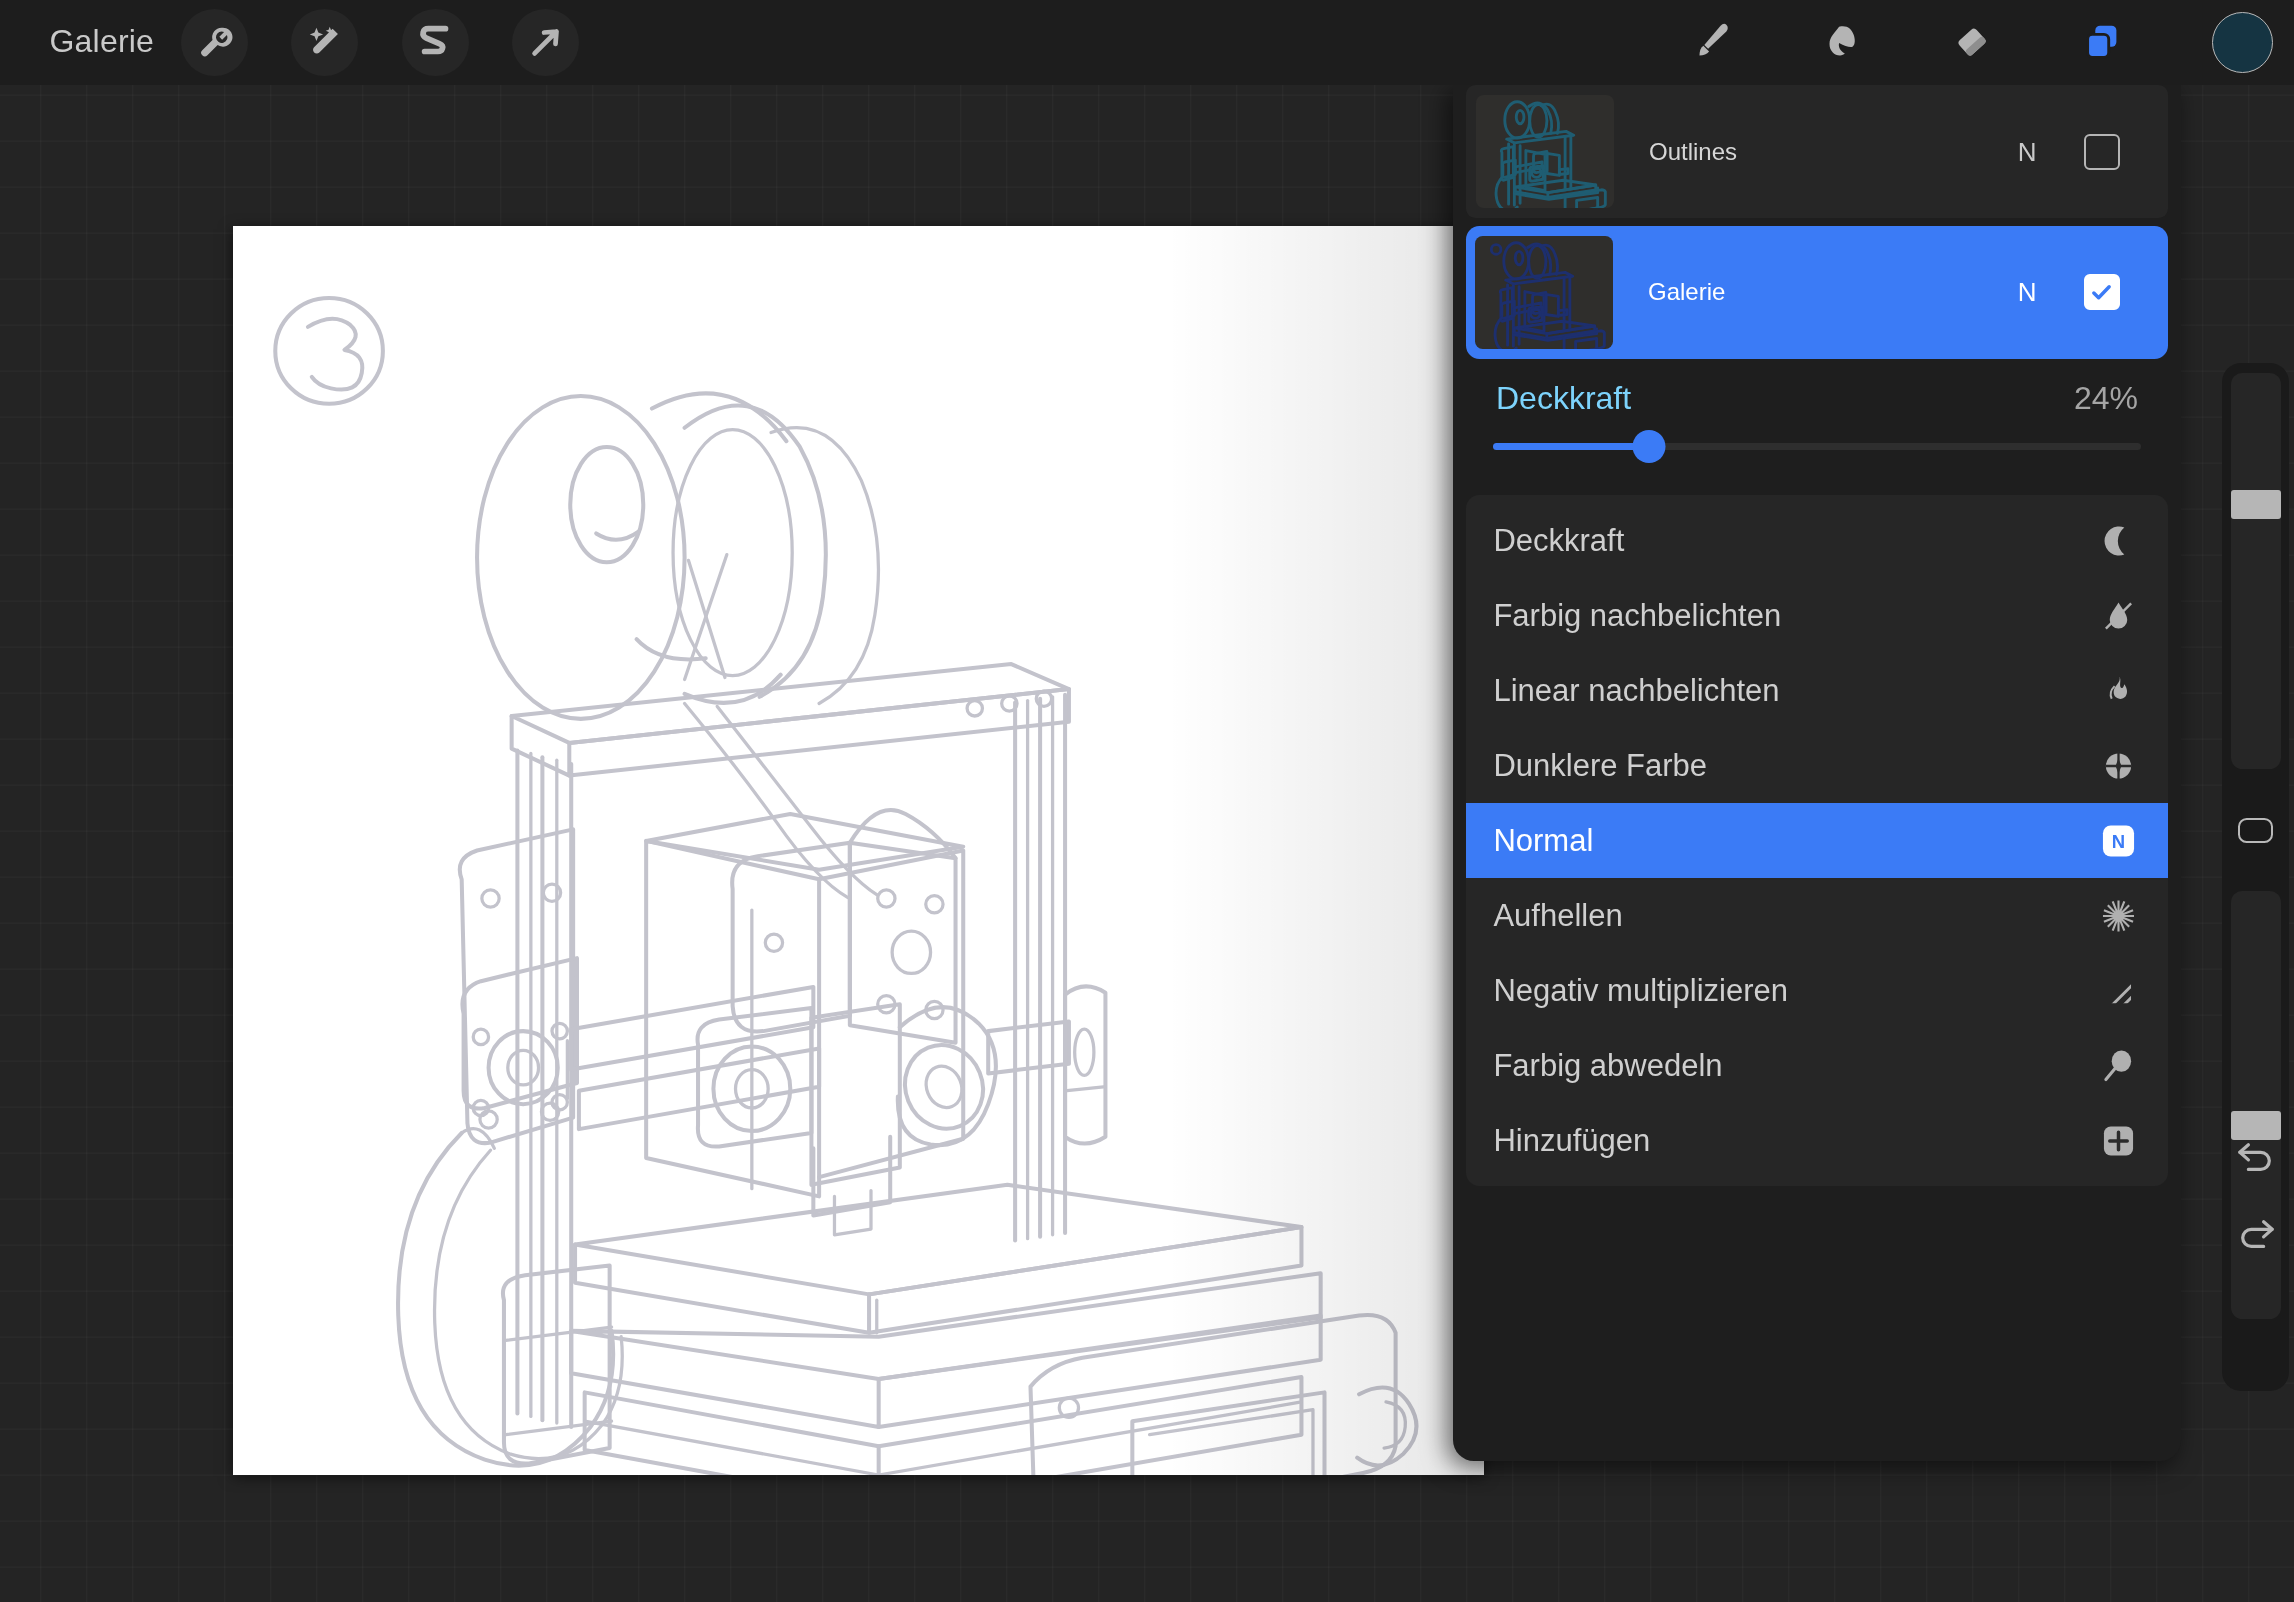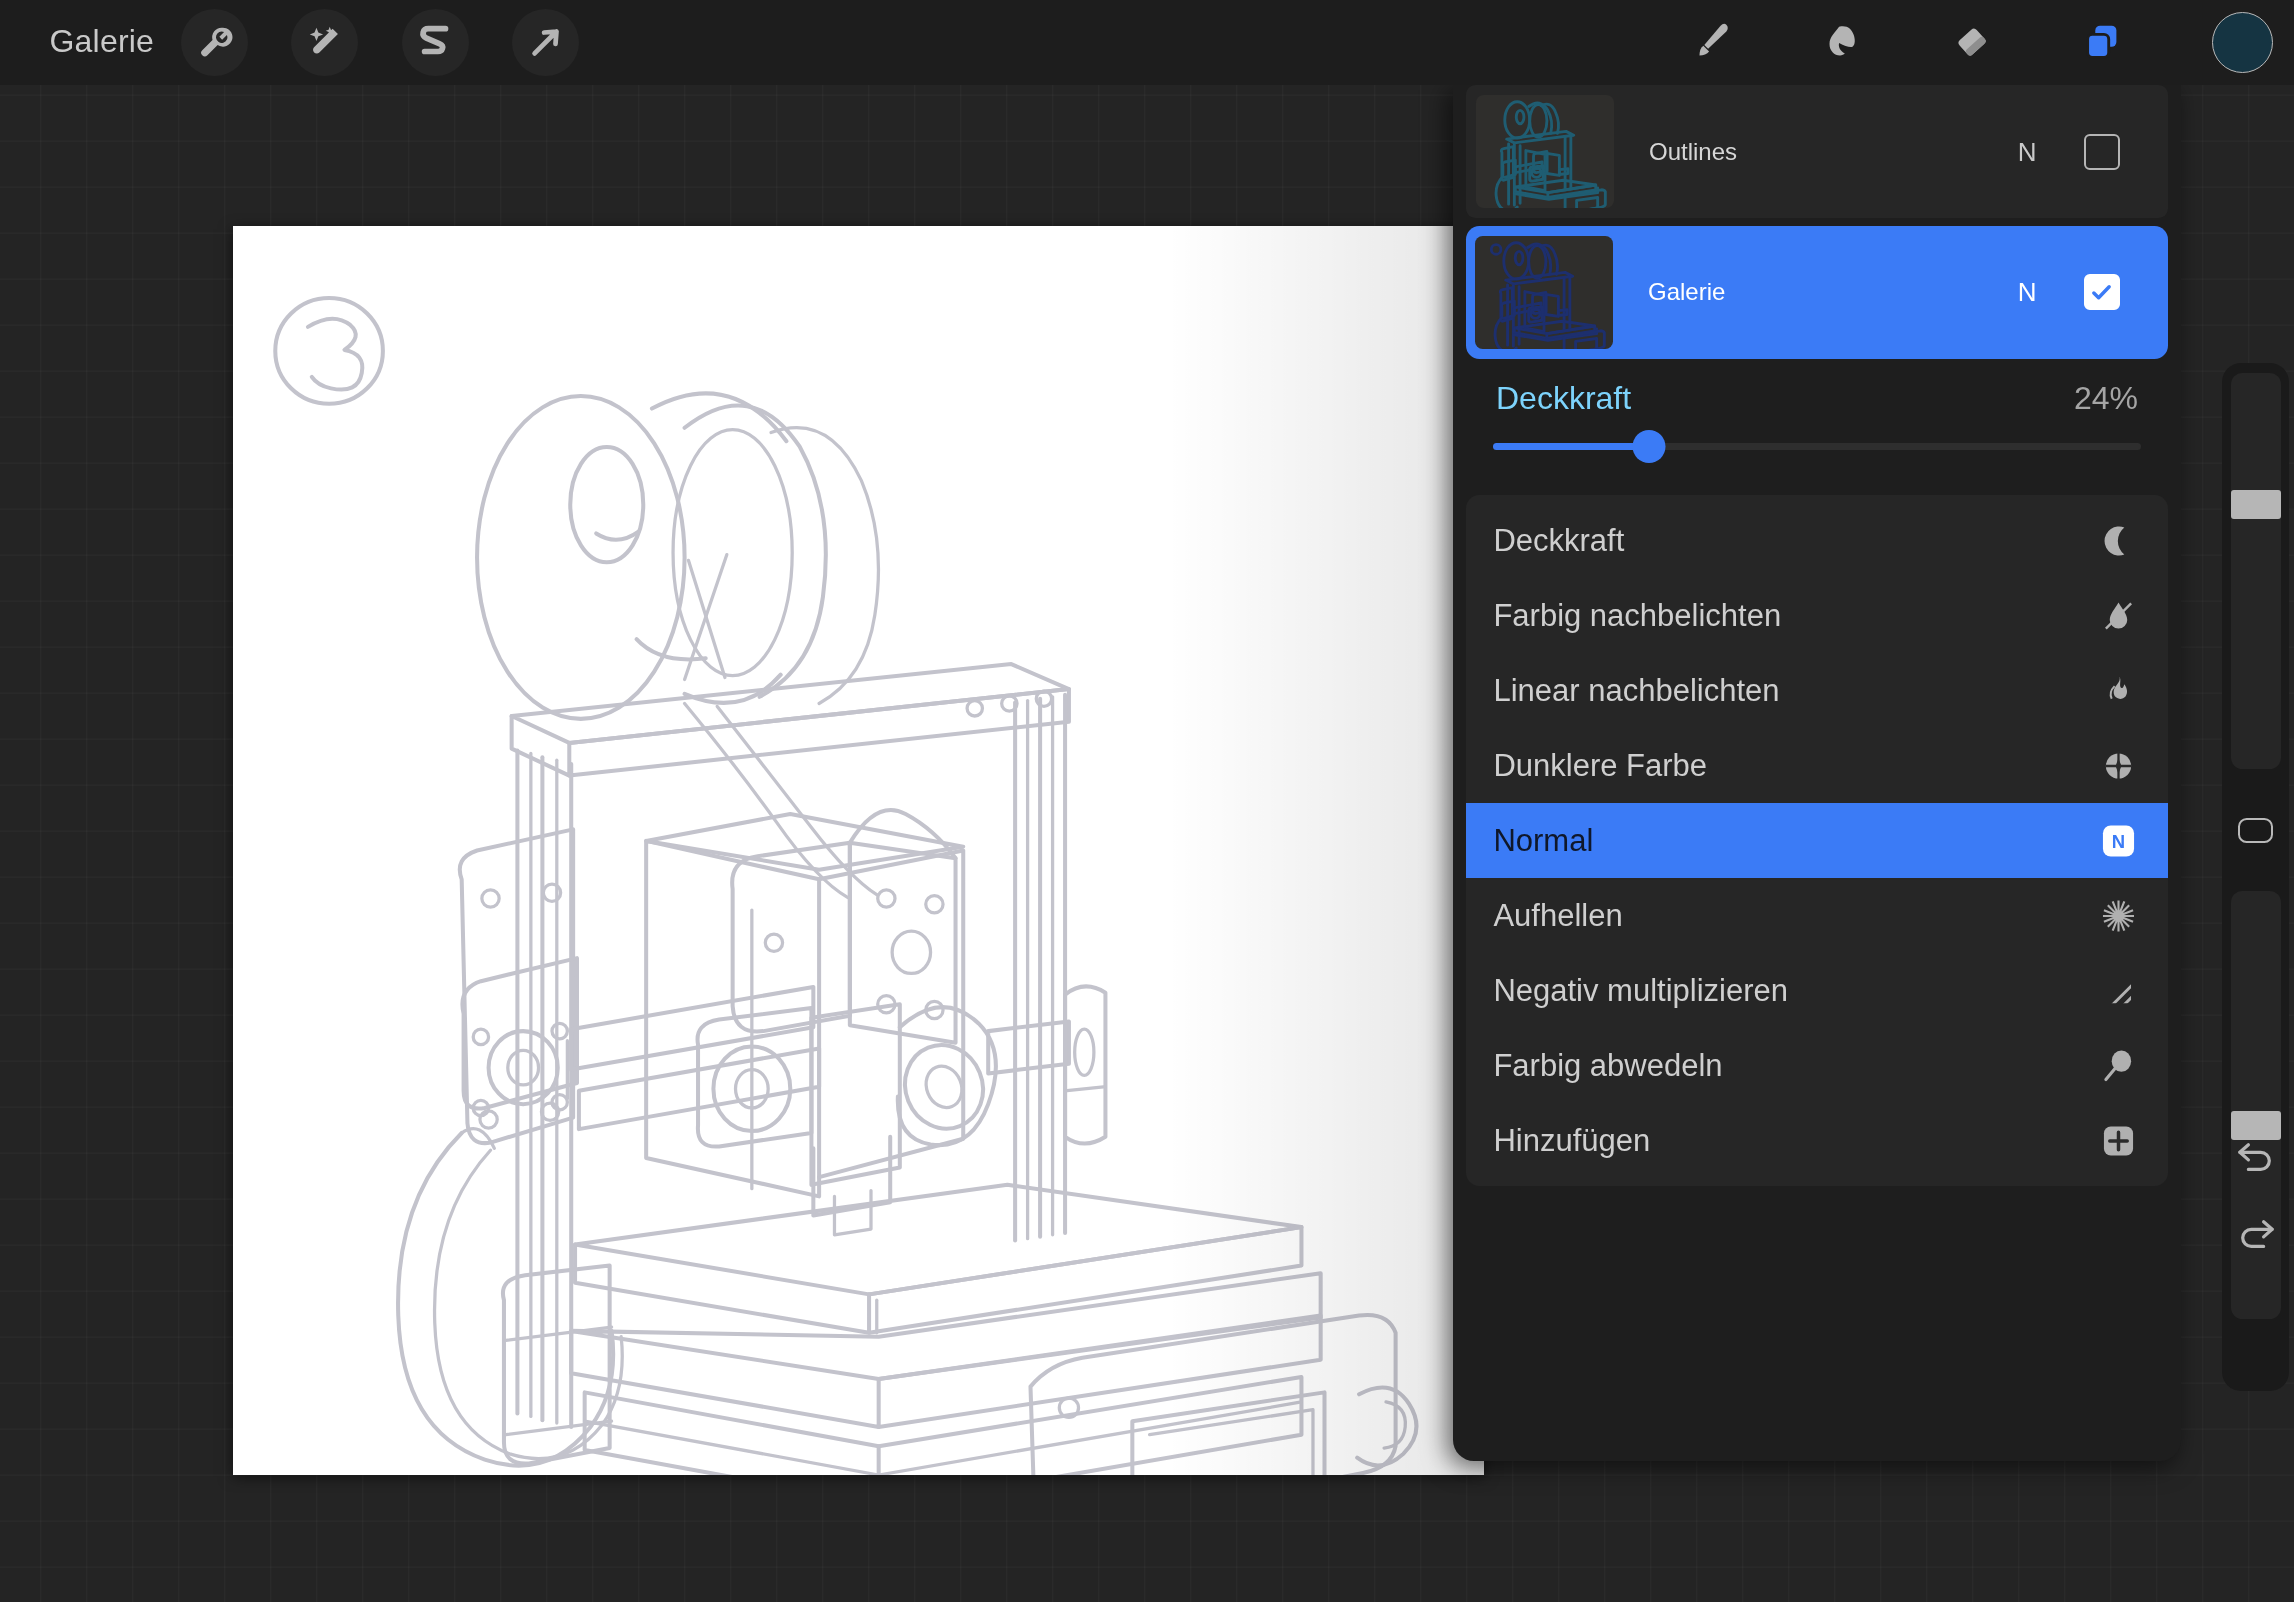--- a/index.html
+++ b/index.html
@@ -163,21 +163,21 @@
     overflow: hidden;
   }
   .blend-item {
     position: relative;
     height: 75px;
     display: flex; align-items: center;
     padding: 0 0 0 27px;
   }
   .blend-item.selected { background: #3b7bf6; }
   .blend-label { font-size: 31px; color: #cfcfcf; }
-  .blend-item.selected .blend-label { color: #0f172a; text-align: center; }
+  .blend-item.selected .blend-label { color: #ffffff; text-align: center; }
   .blend-icon {
     position: absolute; right: 31px; top: 50%; transform: translateY(-50%);
     width: 37px; height: 37px;
     display: flex; align-items: center; justify-content: center;
   }
 
   
   .bg-row {
     position: absolute; left: 13.4px; right: 13.4px; bottom: 13.4px;
     height: 108px;

